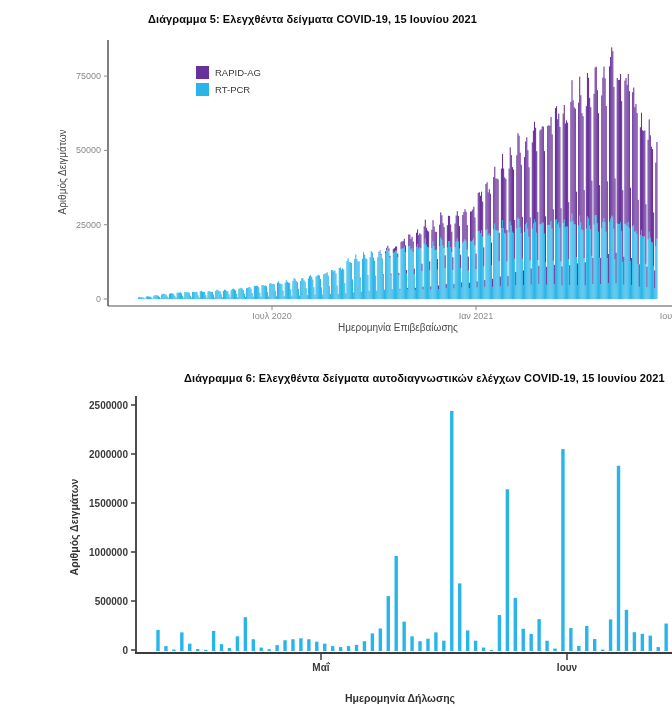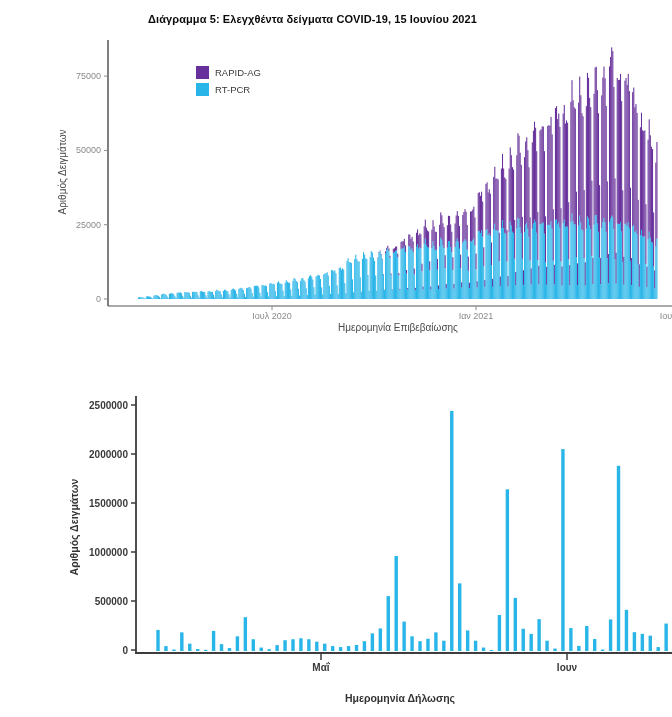--- a/index.html
+++ b/index.html
@@ -15,20 +15,21 @@
   .leg5{font-size:9.5px;fill:#3a3a3a;}
   .tick6{font-size:10px;font-weight:bold;fill:#3a3a3a;}
   .axlab6{font-size:10.5px;font-weight:bold;fill:#333333;}
 </style>
 </head>
 <body>
 
 <div class="figure">
   <div class="chart-title" id="title-5">Διάγραμμα 5: Ελεγχθέντα δείγματα COVID-19, 15 Ιουνίου 2021</div>
 
+  <div class="chart-title" id="title-6">Διάγραμμα 6: Ελεγχθέντα δείγματα αυτοδιαγνωστικών ελέγχων COVID-19, 15 Ιουνίου 2021</div>
 
   <svg id="plot-svg" width="672" height="717" viewBox="0 0 672 717">
       <g>
         <g>
           <rect x="90" y="297.341624" width="1.05" height="1.6583759999999999" fill="#29b5e8"></rect>
           <rect x="91.103" y="297.10903818635165" width="1.05" height="1.8909618136483397" fill="#29b5e8"></rect>
           <rect x="92.206" y="297.25740696838017" width="1.05" height="1.7425930316198344" fill="#29b5e8"></rect>
           <rect x="93.309" y="297.35634357977597" width="1.05" height="1.6436564202240311" fill="#29b5e8"></rect>
           <rect x="94.412" y="297.3639382143992" width="1.05" height="1.6360617856008064" fill="#29b5e8"></rect>
           <rect x="95.515" y="298.04709125539006" width="1.05" height="0.9529087446099387" fill="#29b5e8"></rect>

